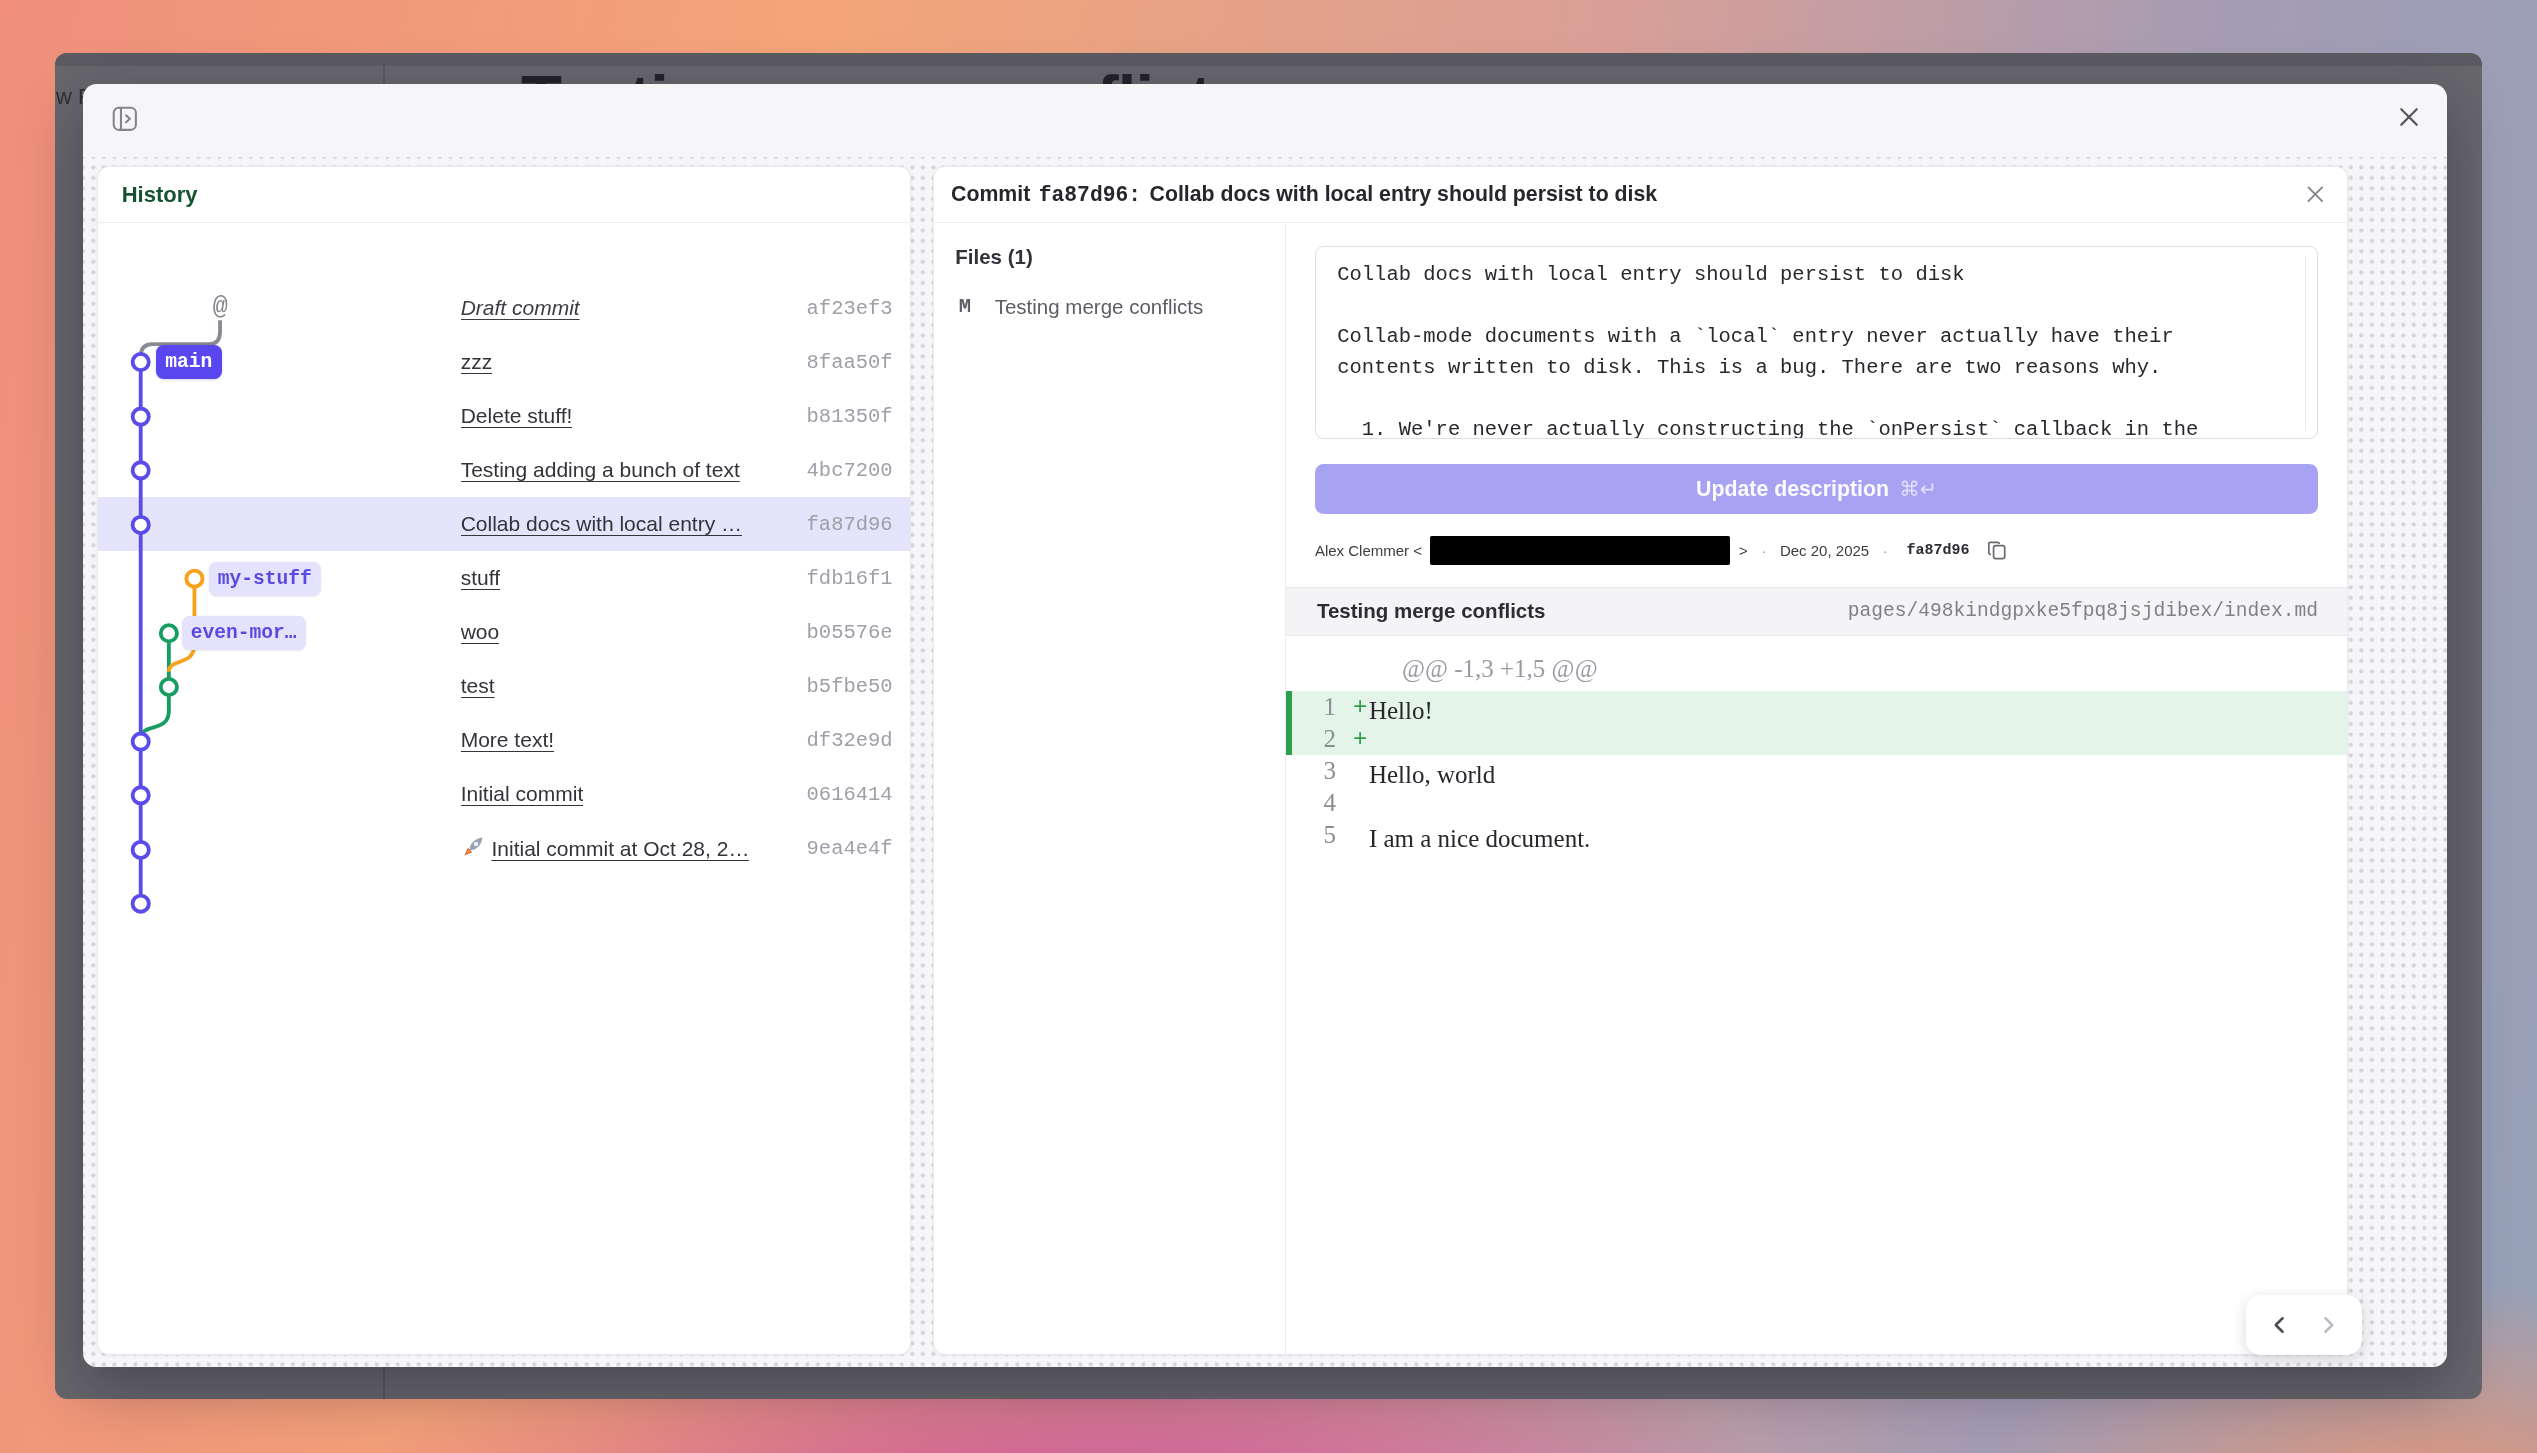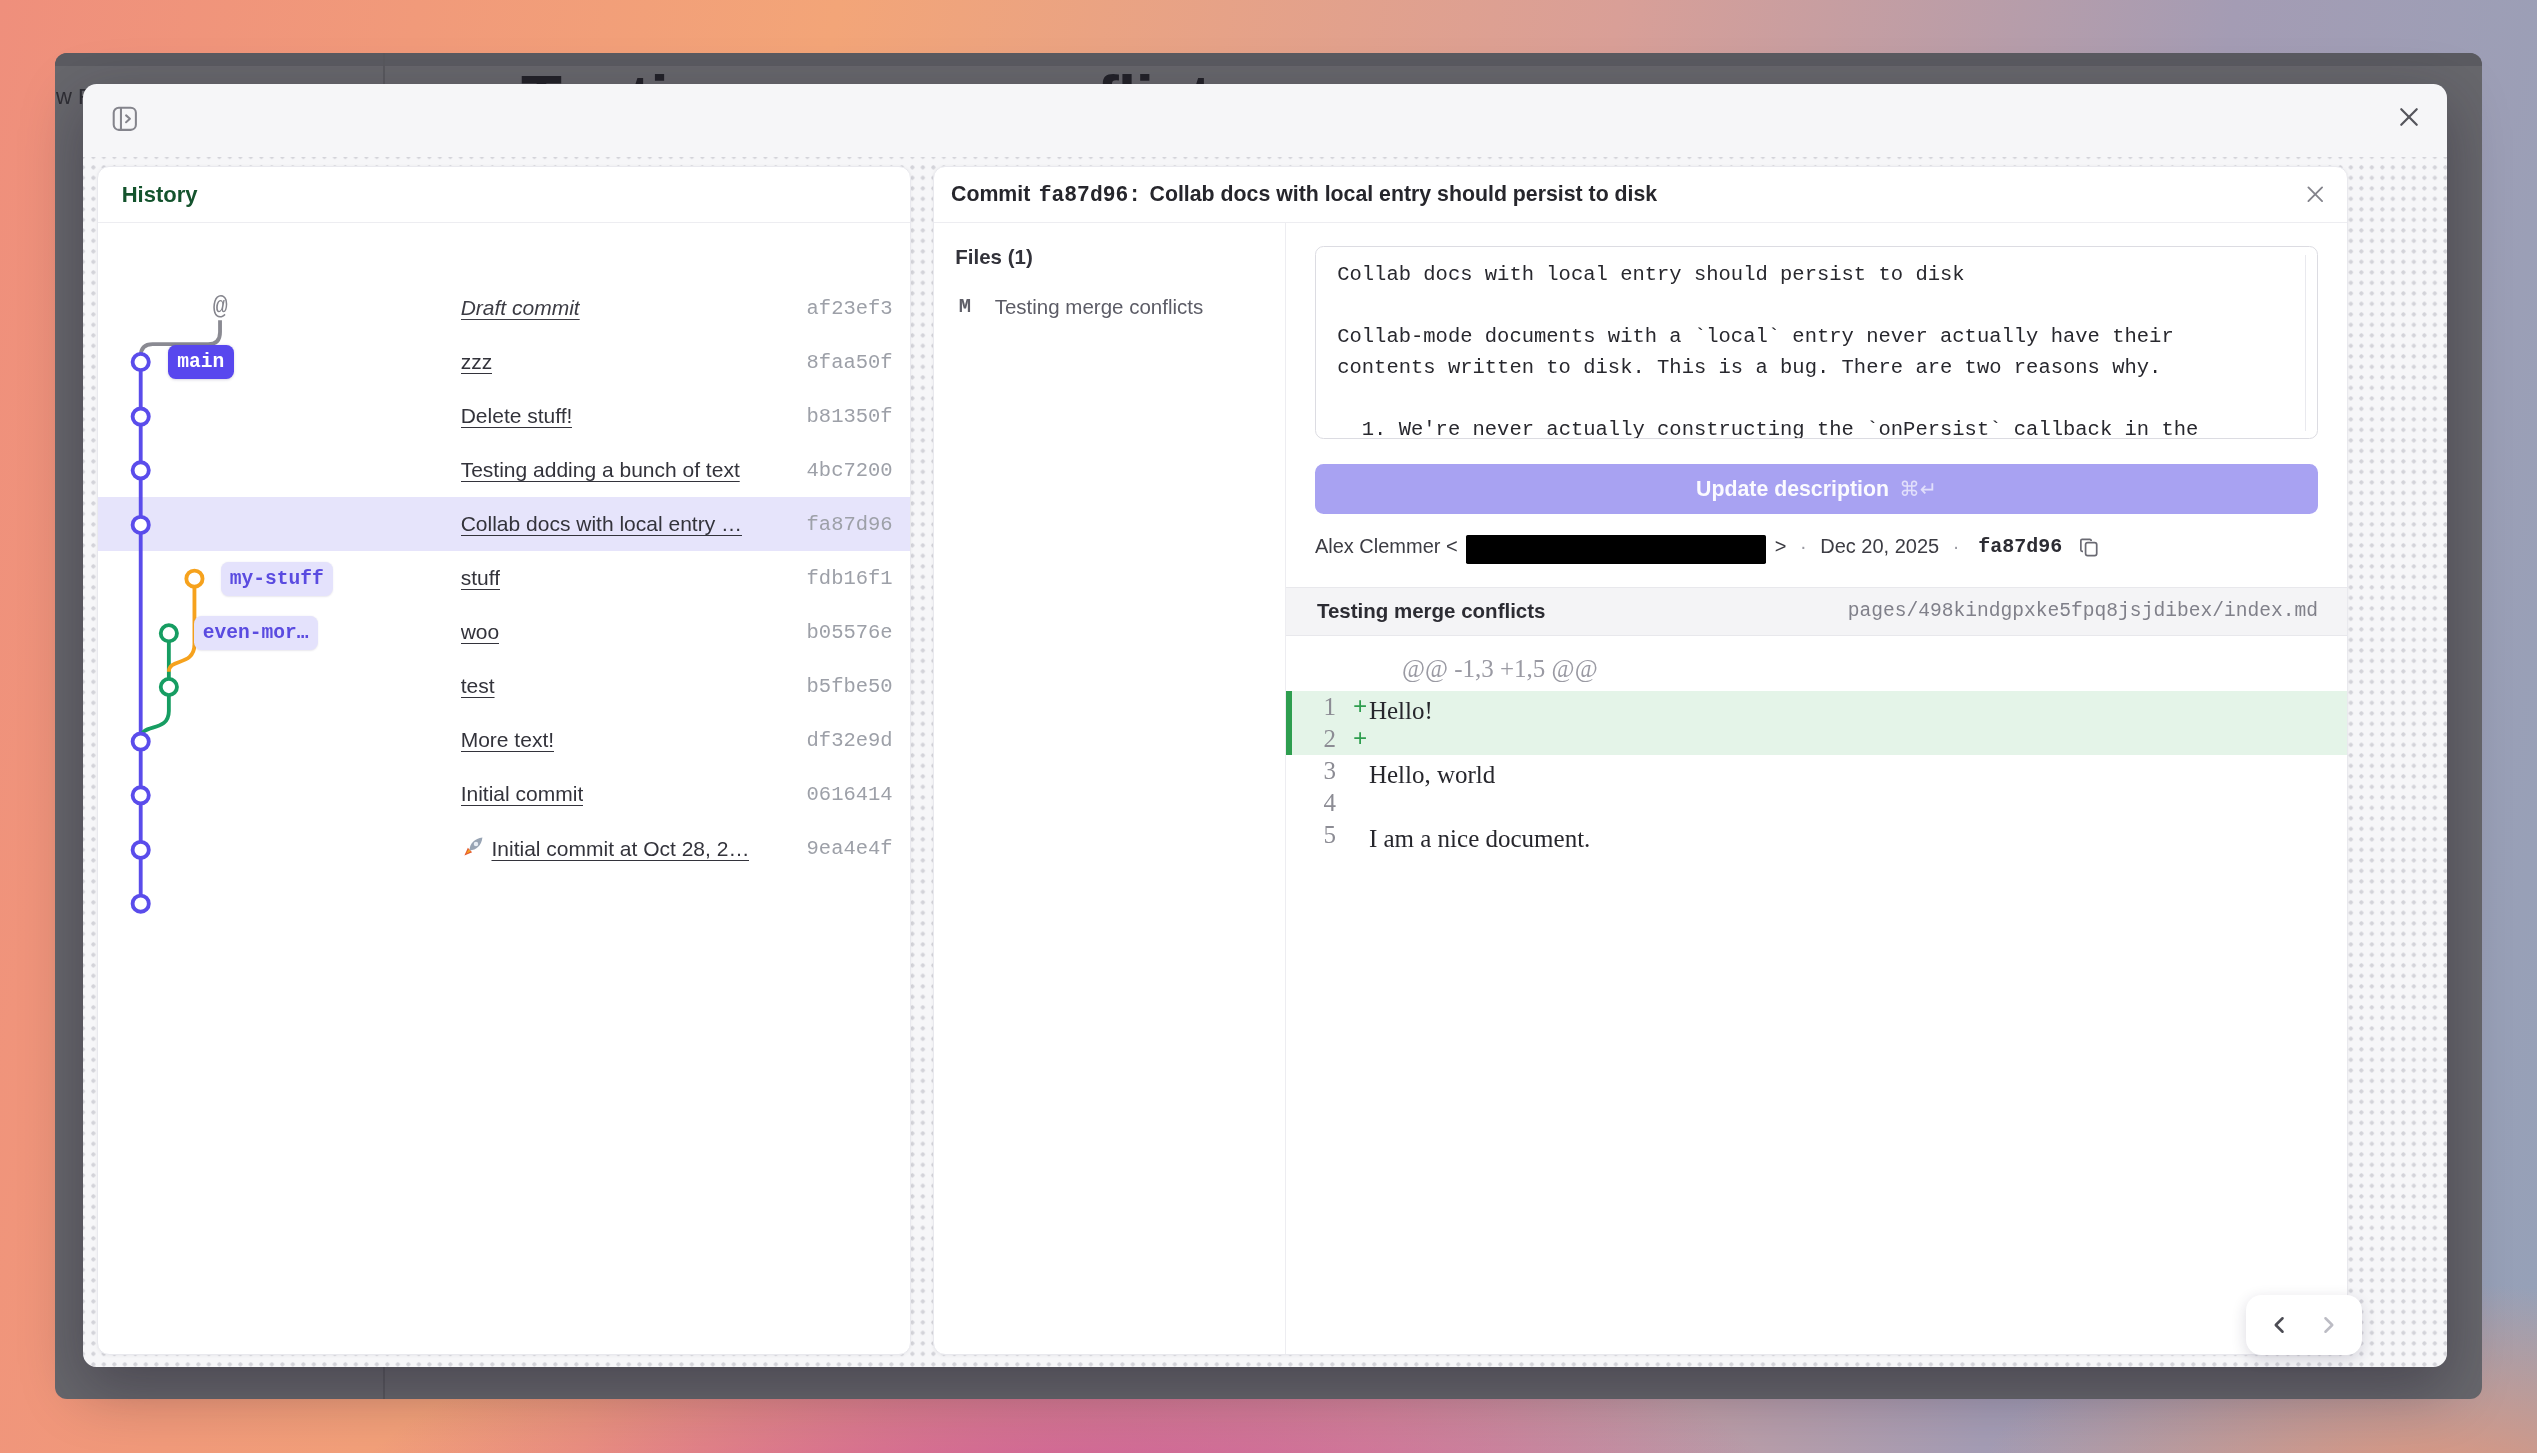--- a/index.html
+++ b/index.html
@@ -65,21 +65,21 @@
     text-underline-offset:4.3px; white-space:nowrap; overflow:hidden;
   }
   .commit-row.draft .commit-title { font-style:italic; color:#3c3c44; }
   .commit-hash { margin-left:auto; font-family:"Liberation Mono", monospace; font-size:20.5px; color:#9da0a8; }
   .rocket-icon { display:inline-block; vertical-align:-3.4px; margin-right:6.8px; }
 
   .graph-svg { position:absolute; left:0; top:0; z-index:2; pointer-events:none; }
   .branch-badge {
     position:absolute; z-index:3; display:flex; align-items:center; justify-content:center;
     font-family:"Liberation Mono", monospace; font-weight:700; font-size:19.6px;
-    border-radius:7.7px; box-shadow:0 0.9px 2.6px rgba(40,30,90,.18);margin-left:12px;
+    border-radius:7.7px; box-shadow:0 0.9px 2.6px rgba(40,30,90,.18);
   }
   .badge-main { left:58px; top:122px; width:66px; height:34px; background:#5847ee; color:#ffffff; }
   .badge-light { background:#e4e2fc; color:#5a4be0; box-shadow:0 0.9px 1.7px rgba(40,30,90,.10); }
   .badge-mystuff { left:111px; top:339px; width:112px; height:34px; }
   .badge-evenmore { left:84px; top:393px; width:124px; height:34px; }
   .head-marker {
     position:absolute; left:108px; top:70px; width:29px; text-align:center; z-index:2;
     font-family:"Liberation Mono", monospace; font-size:25px; color:#85858d;
   }
 
@@ -108,22 +108,22 @@
     outline:none; white-space:pre-wrap;
   }
   .desc-scrolltrack { position:absolute; top:8.5px; bottom:8.5px; right:12px; width:1.3px; background:#e9e9ee; }
   .update-btn {
     margin:25px 29px 0 29px; height:50px; border:none; border-radius:8.5px; background:#a8a2f2;
     display:flex; align-items:center; justify-content:center; gap:10.2px; cursor:pointer;
     font-family:"Liberation Sans", sans-serif; font-size:21.3px; font-weight:700; color:rgba(255,255,255,.95);
   }
   .update-btn .shortcut { font-weight:400; font-size:20.5px; color:rgba(255,255,255,.66); }
   .author-row {
-    margin:20.5px 29px 0 29px; height:31px; display:flex; gap:6.8px;
-    font-size:20px; color:#3c3c43; white-space:nowrap;
+    margin:20.5px 29px 0 29px; height:31px; display:flex; align-items:center; gap:6.8px;
+    font-size:15px; color:#3c3c43; white-space:nowrap;
   }
   .redacted { width:300px; height:29px; background:#000; border-radius:1.7px; margin:0 1.7px; }
   .author-dot { color:#9a9aa2; margin:0 6.8px; }
   .author-hash { font-family:"Liberation Mono", monospace; font-weight:700; color:#2c2c33; margin-left:5.1px; }
   .copy-btn { width:24px; height:24px; margin-left:8.5px; cursor:pointer; }
 
   .diff-header {
     margin-top:21.3px; height:49px; background:#f4f4f6; border-top:0.9px solid #e8e8ec; border-bottom:0.9px solid #e8e8ec;
     display:flex; align-items:center; padding:0 29px 0 31px;
   }

